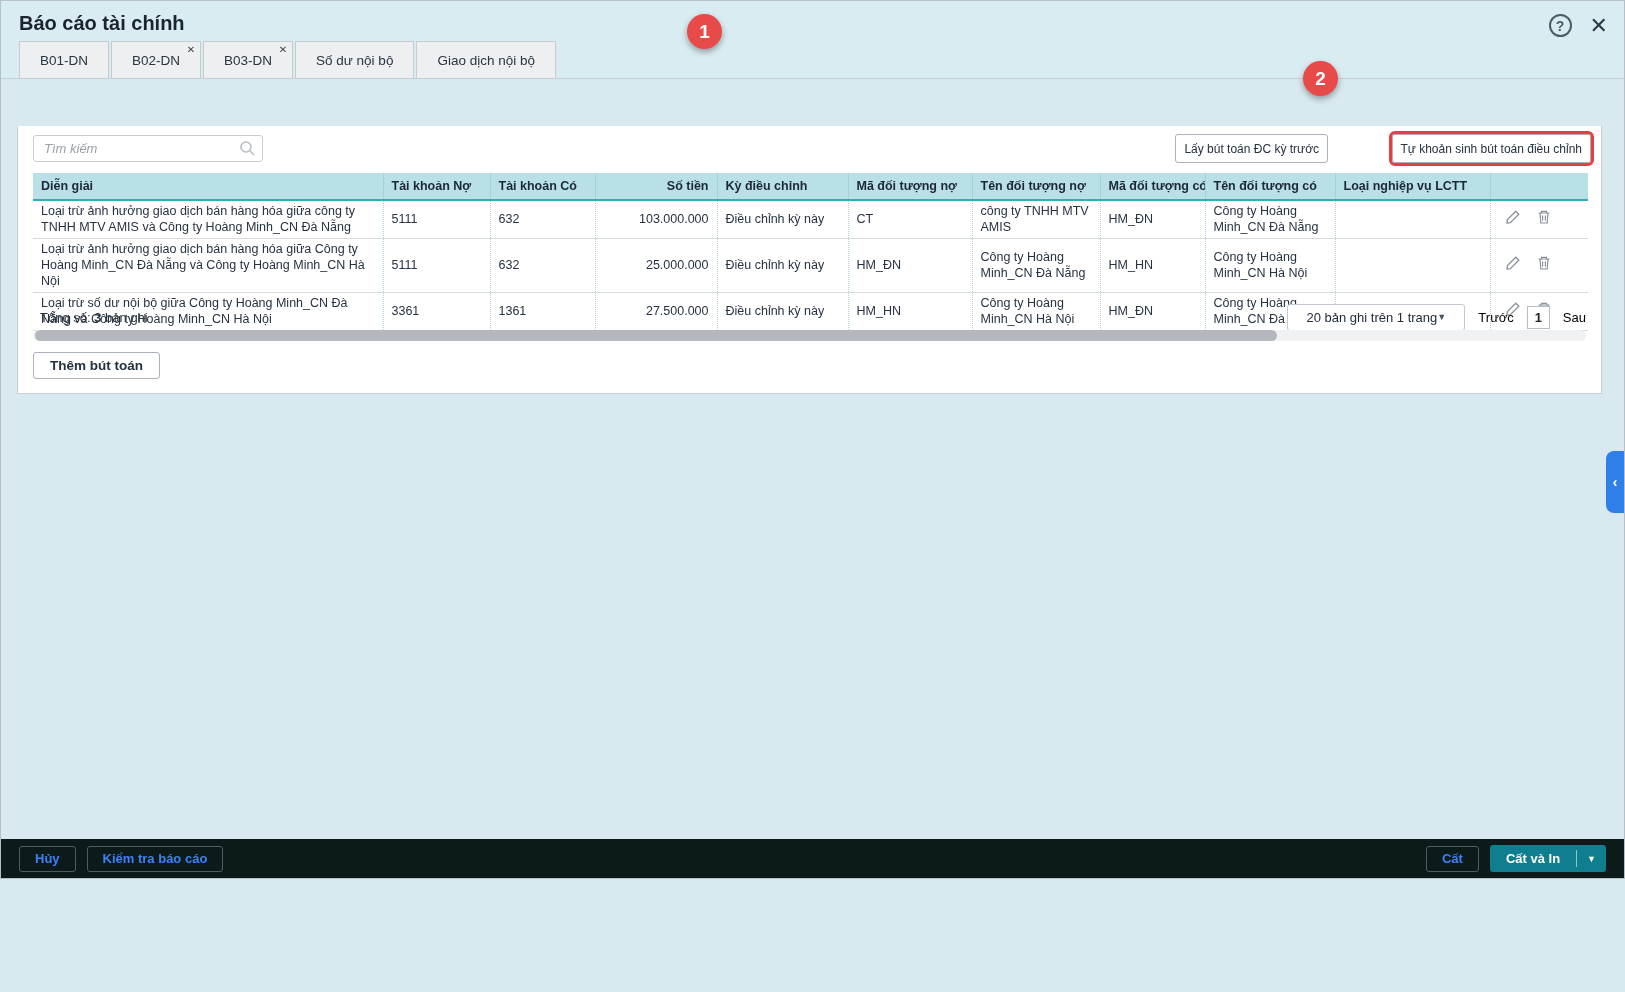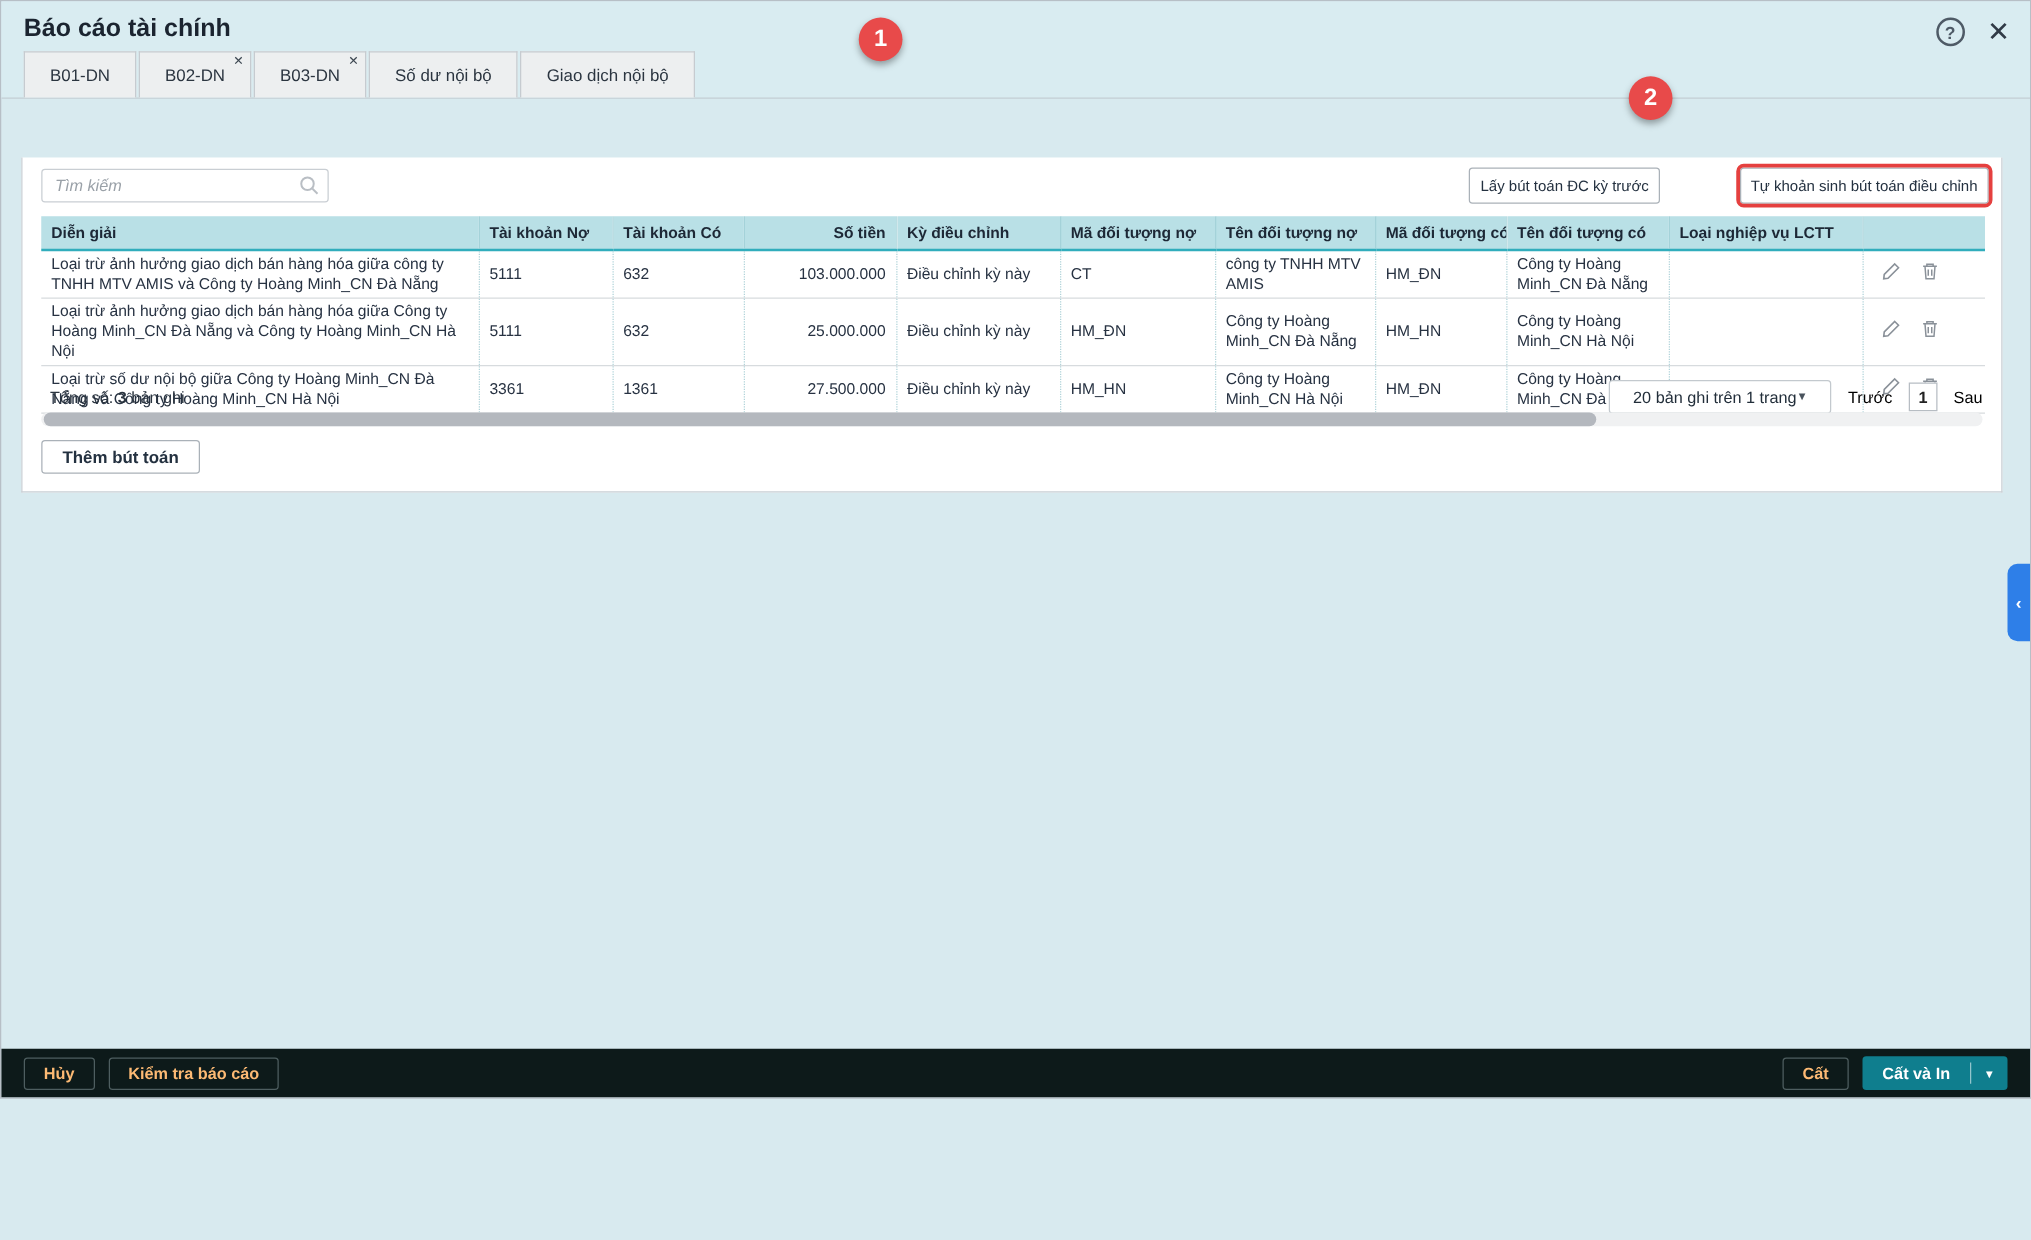--- a/index.html
+++ b/index.html
@@ -83,21 +83,21 @@
 
   .add-btn { position:absolute; left:15px; top:226px; height:27px; padding:0 16px; background:#fff; border:1px solid #aab1b8;
              border-radius:3px; font-size:13.5px; font-weight:bold; color:#243140; cursor:pointer; font-family:inherit; }
 
   
   .side-tab { position:absolute; right:0; top:450px; width:18px; height:62px; background:#2e7fe8; border-radius:8px 0 0 8px;
               color:#fff; display:flex; align-items:center; justify-content:center; font-size:14px; font-weight:bold; cursor:pointer; }
 
   
   .bottom-bar { position:absolute; left:0; right:0; bottom:0; height:39px; background:#0d1a1a; display:flex; align-items:center; padding:0 18px; }
-  .btn-dark { background:transparent; border:1px solid #4e5e60; color:#fdba74; font-size:13px; font-weight:bold;
+  .btn-dark { background:transparent; border:1px solid #4e5e60; color:#3b82f6; font-size:13px; font-weight:bold;
               height:26px; padding:0 15px; border-radius:3px; cursor:pointer; font-family:inherit; margin-right:11px; }
   .bottom-right { margin-left:auto; display:flex; align-items:center; gap:11px; }
   .btn-teal { background:#0f7e8e; border:none; color:#fff; font-size:13px; font-weight:bold; height:27px;
               border-radius:3px; cursor:pointer; display:flex; align-items:center; font-family:inherit; overflow:hidden; }
   .btn-teal .main { padding:0 16px; height:100%; display:flex; align-items:center; }
   .btn-teal .split { width:1px; height:17px; background:rgba(255,255,255,.55); }
   .btn-teal .dd { padding:0 10px; height:100%; display:flex; align-items:center; font-size:9px; }
 </style>
 </head>
 <body>

